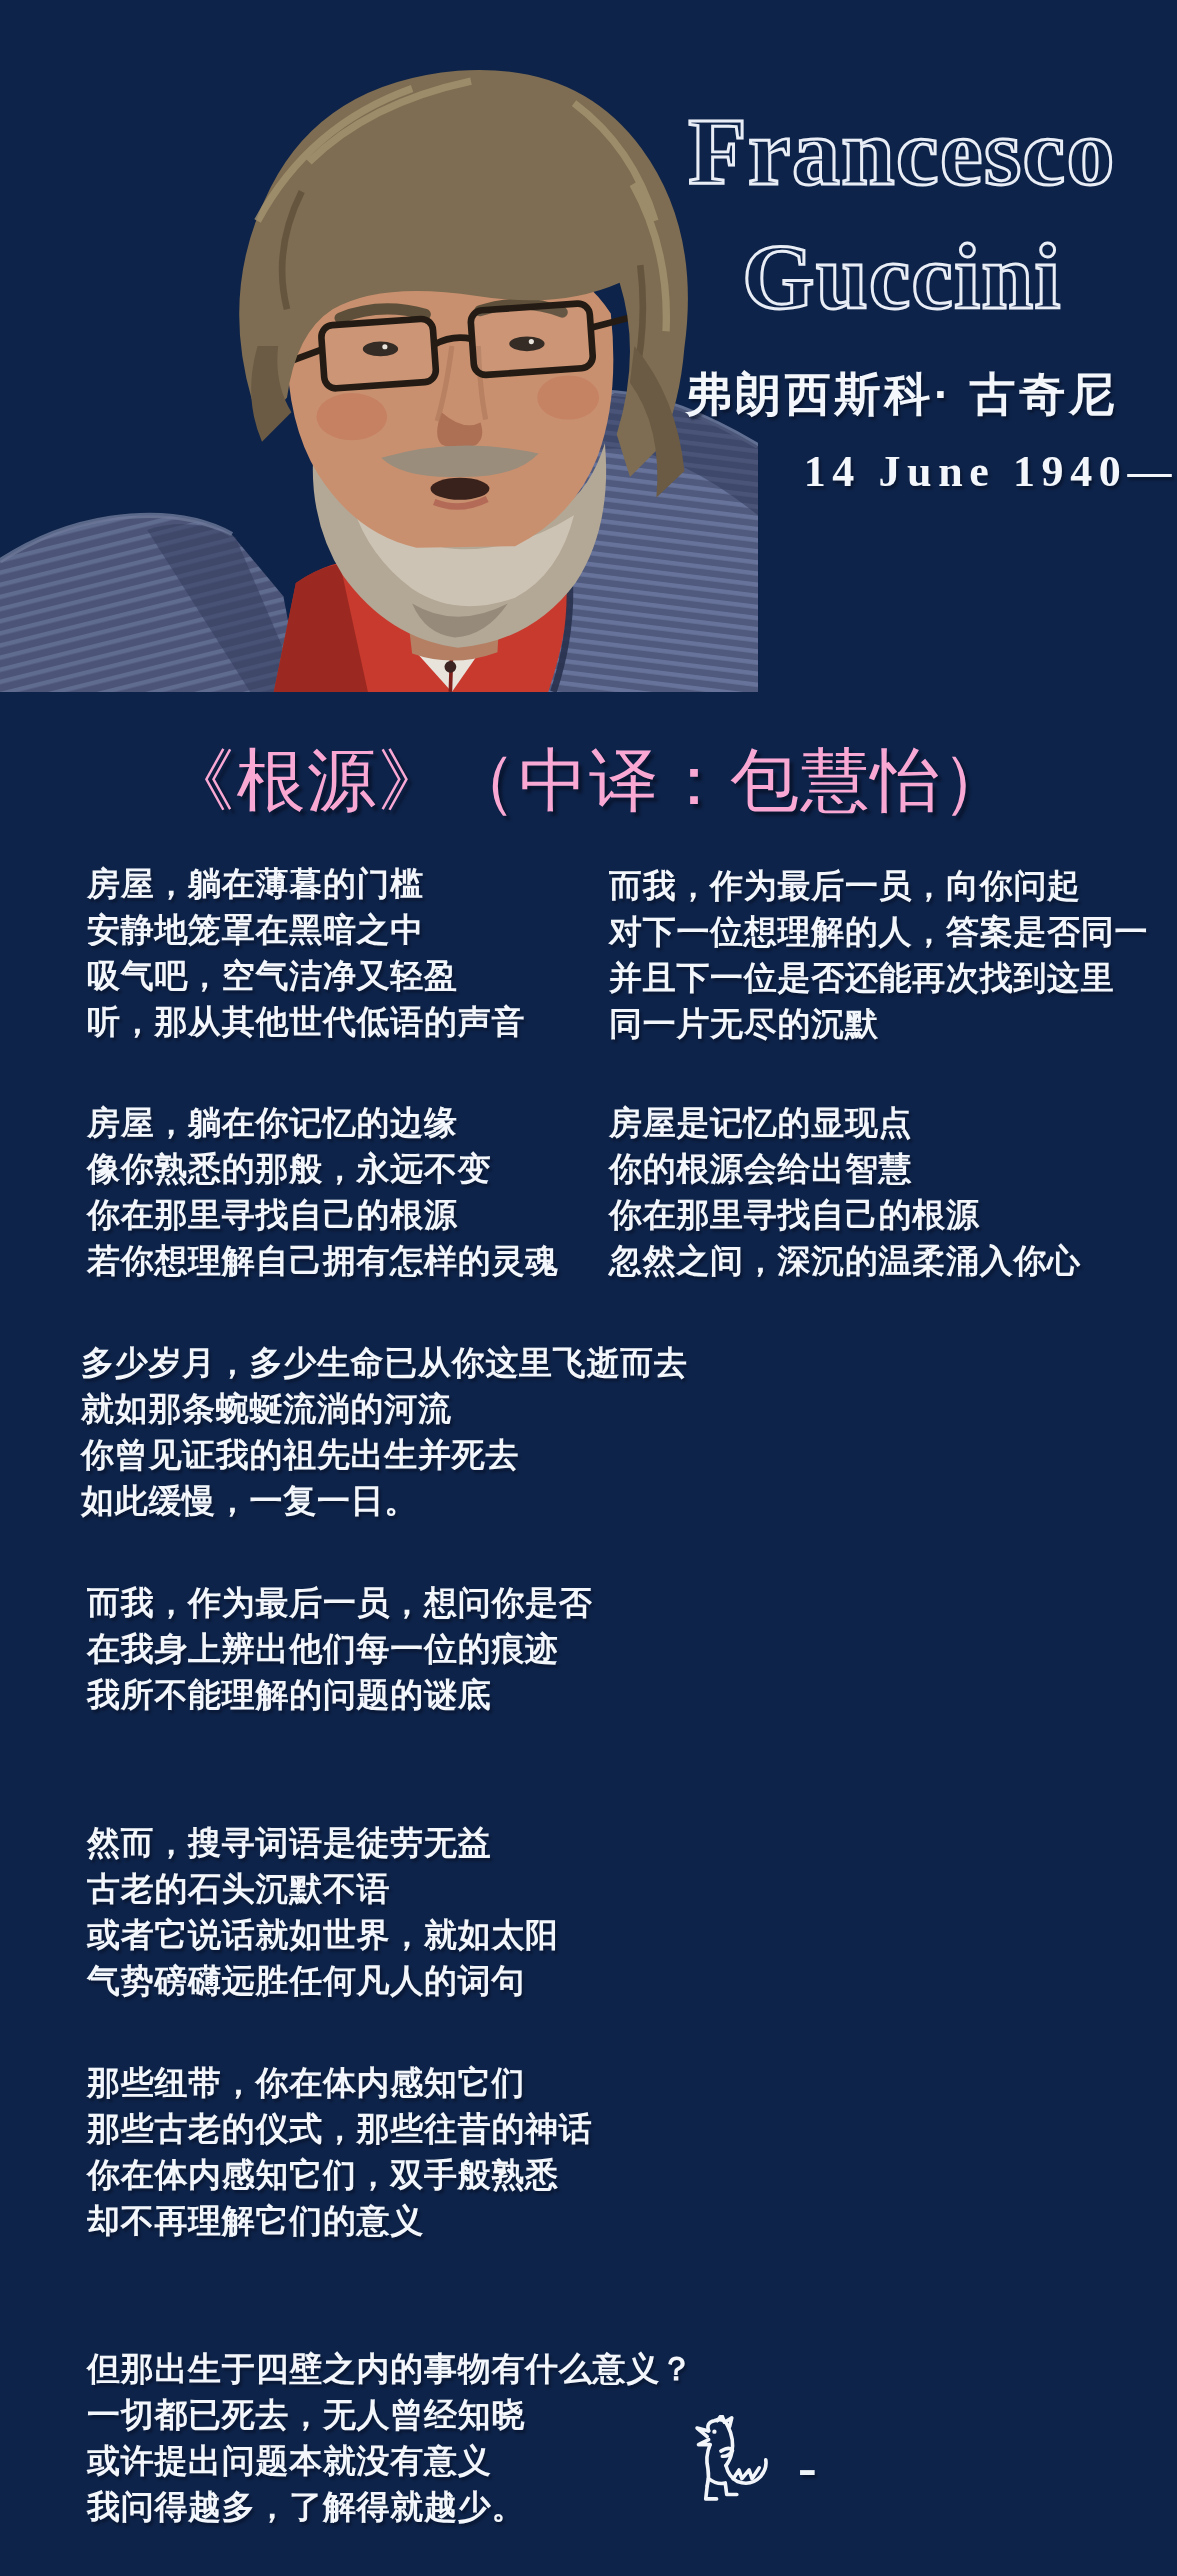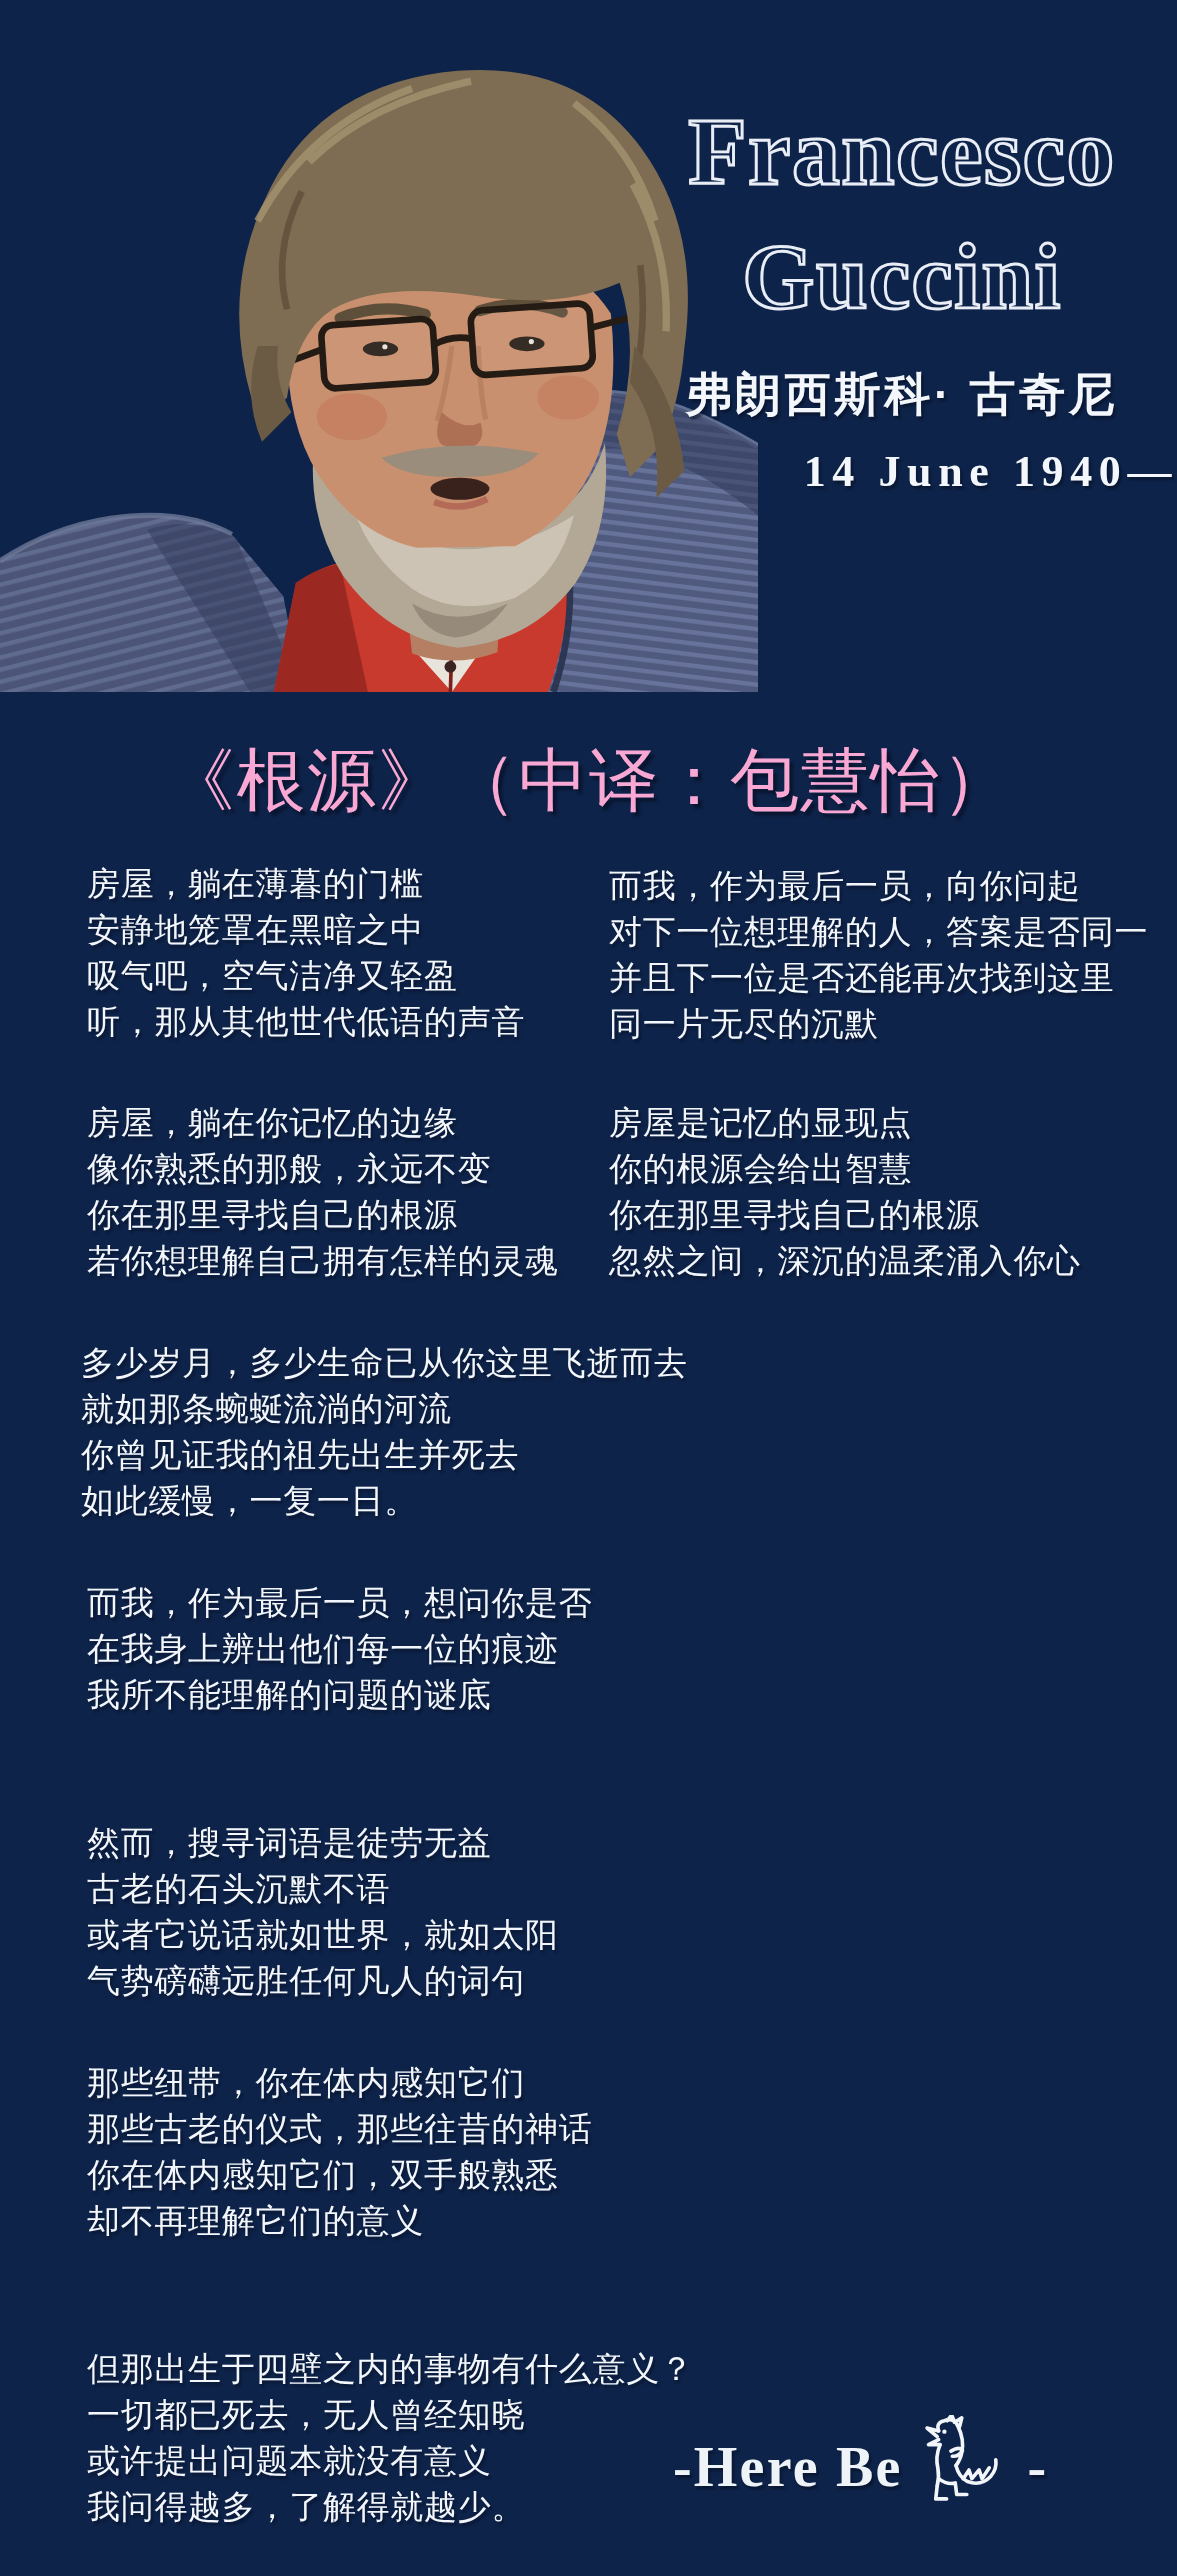--- a/index.html
+++ b/index.html
@@ -45,21 +45,21 @@
   #poem-title{
     left:0;top:735px;width:1178px;
     text-align:center;
     font-family:"Liberation Serif",serif;
     font-size:69px;font-weight:500;letter-spacing:1.5px;
     color:#f9a8d4;
     text-shadow:3.7px 4.4px 2.9px rgba(3,10,25,.55);
     white-space:nowrap;
   }
   .stanza{
-    font-size:33px;line-height:46px;font-weight:400;
+    font-size:33px;line-height:46px;font-weight:700;
     letter-spacing:0.7px;color:#f3f7fb;
     text-shadow:2.2px 2.9px 2.2px rgba(4,12,30,.45);
     white-space:nowrap;
   }
   .s1{left:87px;top:861px;}
   .s2{left:609px;top:827px;margin-top:36px;}
   .s3{left:87px;top:1100px;}
   .s4{left:609px;top:1100px;}
   .s5{left:81px;top:1340px;}
   .s6{left:87px;top:1580px;}
@@ -229,21 +229,20 @@
 </div>
 
 <div class="abs stanza s9">
   <div>但那出生于四壁之内的事物有什么意义？</div>
   <div>一切都已死去，无人曾经知晓</div>
   <div>或许提出问题本就没有意义</div>
   <div>我问得越多，了解得就越少。</div>
 </div>
 
 <div id="signature" class="abs">
-  <span>-Here Be</span>
   <svg class="dragon" viewBox="0 0 110 130">
     <g fill="none" stroke="#f2f6fa" stroke-width="5" stroke-linecap="round" stroke-linejoin="round">
 
       <path d="M22 22 Q18 10 30 8 Q42 3 48 14"></path>
       <path d="M34 8 L40 0 L44 10 L54 4 L51 16"></path>
 
       <path d="M22 22 L6 18 L20 30"></path>
       <path d="M22 34 L8 41 L24 41"></path>
 
       <path d="M48 14 Q58 34 54 52 Q52 62 46 70"></path>

